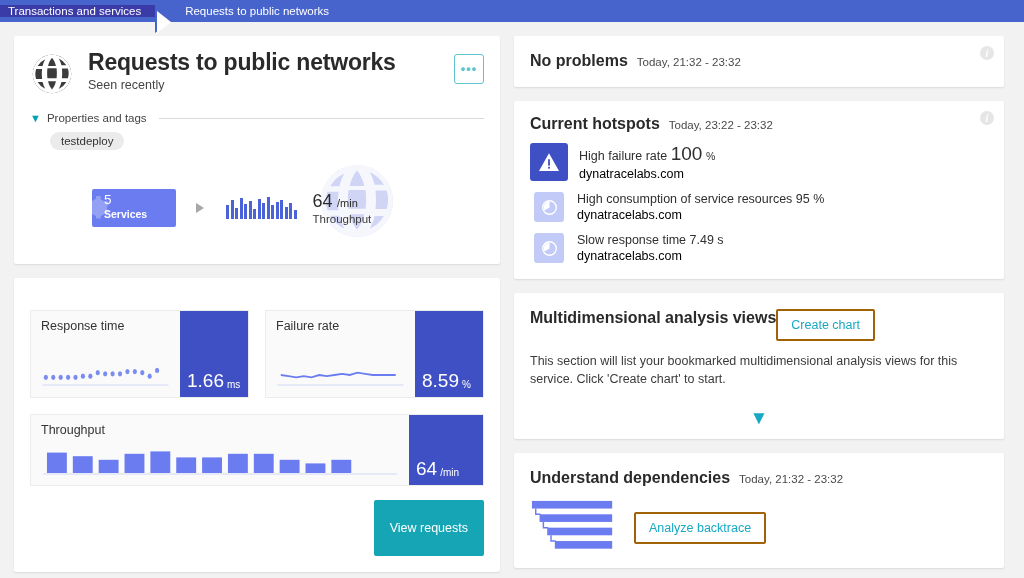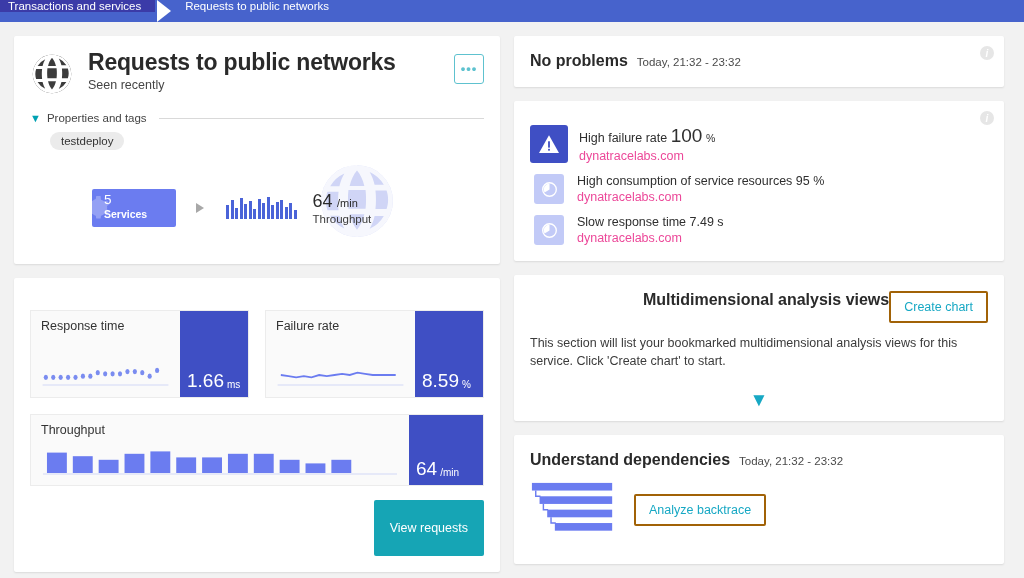--- a/index.html
+++ b/index.html
@@ -8,21 +8,21 @@
     width: 1024px; height: 578px;
     background: #f2f2f2;
     font-family: "Liberation Sans", sans-serif;
     overflow: hidden;
   }
 
   
   .breadcrumb-bar {
     height: 22px;
     display: flex;
-    align-items: flex-start;
+    align-items: center;
     background: #4763cc;
     position: relative;
   }
   .crumb {
     display: flex; align-items: center;
     color: #ffffff;
     font-size: 11.5px;
     white-space: nowrap;
   }
   .crumb-first {
@@ -218,24 +218,24 @@
     display: flex; align-items: center; justify-content: center;
   }
   .hot-ico.primary { background: #3f4fc4; }
   .hot-ico.soft    { background: #c2caf7; width: 30px; height: 30px; flex: 0 0 30px; }
   .hot-row.small { margin-top: 11px; margin-left: 4px; }
   .hot-txt { margin-left: 11px; }
   .hot-row.small .hot-txt { margin-left: 13px; }
   .hot-main { font-size: 12.5px; color: #2f2f2f; }
   .hot-main .pct { font-size: 19px; }
   .hot-main .pctu { font-size: 10.5px; }
-  .hot-link { font-size: 12.5px; color: #ec4899; margin-top: 2px; cursor: pointer; }
+  .hot-link { font-size: 12.5px; color: #000000; margin-top: 2px; cursor: pointer; }
 
   .card-mda { padding: 16px 16px 10px 16px; }
-  .mda-head { display: flex; align-items: flex-start; justify-content: flex-end; }
+  .mda-head { display: flex; align-items: flex-start; justify-content: flex-start; }
   .btn-outline {
     border: 2px solid #a16207;
     background: #ffffff;
     color: #17a8c4;
     border-radius: 2px;
     font-size: 12.5px;
     padding: 7px 13px;
     cursor: pointer;
     font-family: "Liberation Sans", sans-serif;
     white-space: nowrap;
@@ -431,20 +431,24 @@
     <div class="card card-problems">
       <div class="info-ico">i</div>
       <div class="rc-head">
         <span class="rc-title">No problems</span>
         <span class="rc-time">Today, 21:32 - 23:32</span>
       </div>
     </div>
 
     <div class="card card-hotspots">
       <div class="info-ico">i</div>
+      <div class="rc-head">
+        <span class="rc-title">Current hotspots</span>
+        <span class="rc-time">Today, 23:22 - 23:32</span>
+      </div>
 
       <div class="hot-row">
         <div class="hot-ico primary">
           <svg width="22" height="20" viewBox="0 0 24 22">
             <path d="M12 1.5L23 21H1L12 1.5z" fill="#ffffff"></path>
             <rect x="11" y="8" width="2" height="7" fill="#3f4fc4"></rect>
             <rect x="11" y="16.3" width="2" height="2" fill="#3f4fc4"></rect>
           </svg>
         </div>
         <div class="hot-txt">

